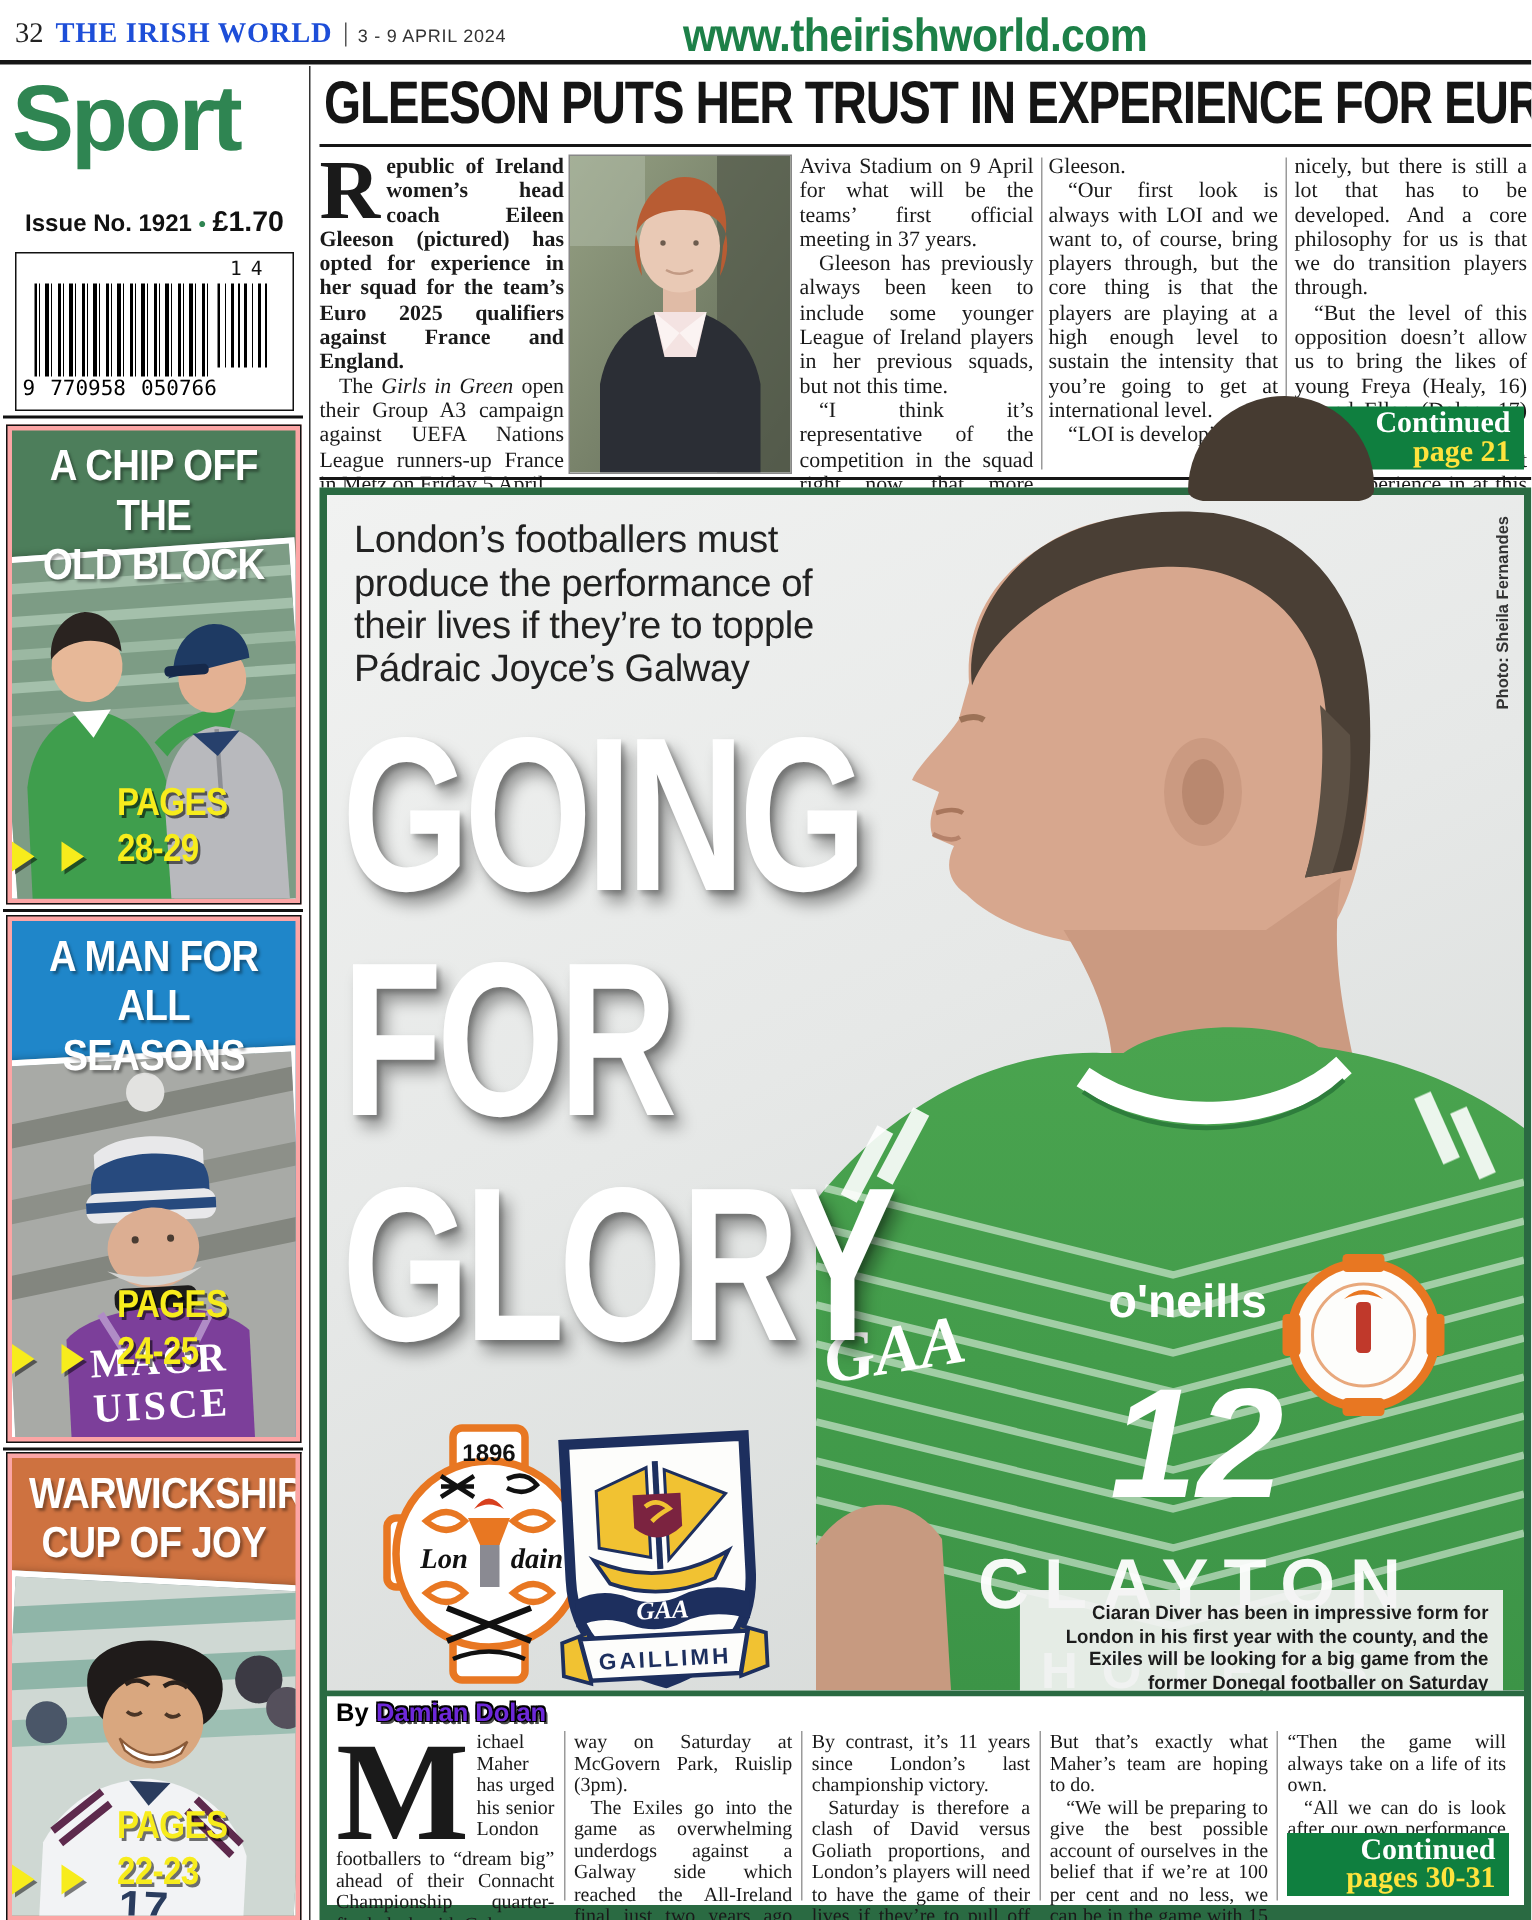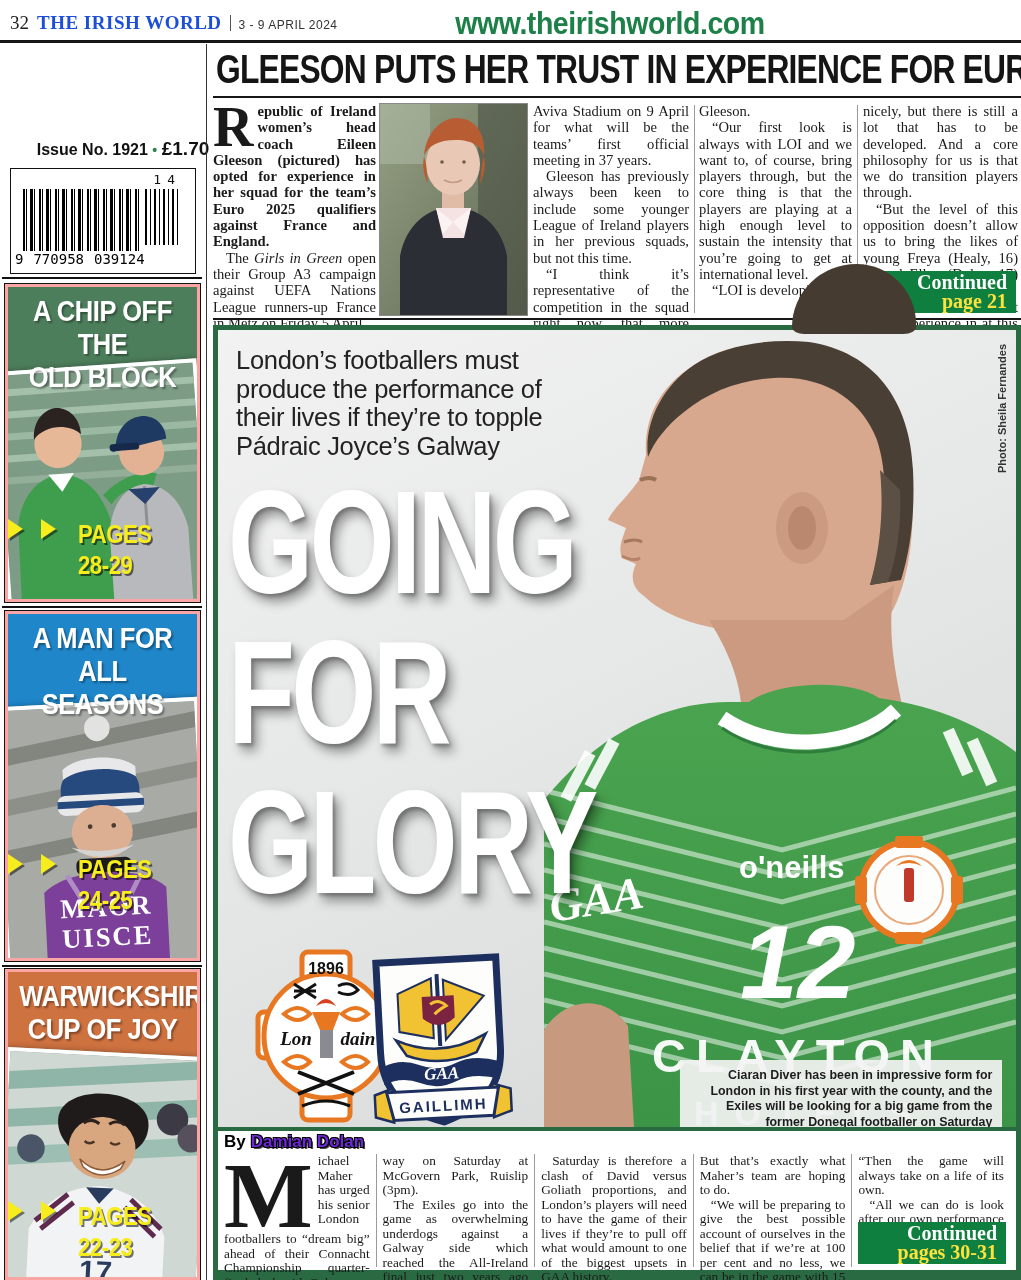--- a/index.html
+++ b/index.html
@@ -12,21 +12,21 @@
   .mast-pgnum{font-family:"Liberation Serif",serif;font-size:19px;color:#222;}
   .mast-paper{font-family:"Liberation Serif",serif;font-weight:bold;font-size:19px;letter-spacing:.5px;color:#1d4ed8;}
   .mast-sep{width:1px;height:16px;background:#555;align-self:center;}
   .mast-date{font-size:12px;color:#333;letter-spacing:.5px;}
   .mast-site{left:430px;top:6px;width:360px;text-align:center;font-weight:bold;font-size:31px;
              color:#1d8048;transform:scaleX(.92);transform-origin:center;letter-spacing:-.5px;}
   .mast-rule{left:0;top:40px;width:1021px;height:3px;background:#161616;}
 
   
   .sport-logo{left:8px;top:44px;font-size:62px;font-weight:bold;color:#2f8552;letter-spacing:-2px;}
-  .issue-line{left:0;top:138px;width:206px;text-align:center;font-weight:bold;font-size:16px;color:#111;padding-left:20px;}
+  .issue-line{left:0;top:138px;width:206px;text-align:center;font-weight:bold;font-size:16px;color:#111;}
   .issue-line .price{font-size:19px;}
   .issue-dot{color:#2f8552;font-size:14px;}
   .barcode-box{left:10px;top:168px;width:184px;height:104px;border:1.5px solid #111;background:#fff;}
   .bc-addon-num{position:absolute;right:14px;top:3px;font-family:"DejaVu Sans Mono",monospace;
                 font-size:13px;letter-spacing:6px;color:#111;}
   .bc-bars{position:absolute;left:12px;top:20px;width:118px;height:62px;
     background:repeating-linear-gradient(90deg,#000 0 2px,#fff 2px 3px,#000 3px 4px,#fff 4px 7px,
       #000 7px 10px,#fff 10px 11px,#000 11px 12px,#fff 12px 16px);}
   .bc-bars-addon{position:absolute;right:16px;top:20px;width:34px;height:56px;
     background:repeating-linear-gradient(90deg,#000 0 2px,#fff 2px 5px,#000 5px 6px,#fff 6px 9px);}
@@ -36,21 +36,21 @@
   .side-hrule{left:2px;width:200px;height:2px;background:#111;}
 
   .promo{left:4px;width:197px;border:1.5px solid #111;background:#fca5a5;padding:3px;box-sizing:border-box;}
   .promo-in{position:relative;width:100%;height:100%;overflow:hidden;}
   .promo-title{position:relative;z-index:3;text-align:center;color:#fff;font-weight:bold;
                font-size:29px;line-height:33px;transform:scaleX(.88);transform-origin:center top;
                padding-top:8px;text-shadow:2px 2px 2px rgba(0,0,0,.35);letter-spacing:-.5px;}
   .promo-photo{position:absolute;left:-8px;right:-8px;border:4px solid #fff;background:#9aa;
                box-shadow:0 0 6px rgba(0,0,0,.3);}
   .promo-photo svg{display:block;width:100%;height:100%;}
-  .pages-badge{position:absolute;z-index:5;left:0;right:0;display:flex;align-items:flex-start;
+  .pages-badge{position:absolute;z-index:5;left:0;right:0;display:flex;align-items:flex-end;
                justify-content:center;gap:22px;}
   .arrow-tri{width:0;height:0;border-top:10px solid transparent;border-bottom:10px solid transparent;
              border-left:15px solid #f7ec1c;filter:drop-shadow(2px 2px 0 rgba(0,0,0,.5));}
   .arrow-tri.second{margin-left:-4px;}
   .pages-text{font-weight:bold;font-size:26px;color:#f7ec1c;transform:scaleX(.85);
               transform-origin:left center;text-shadow:2px 2px 0 rgba(0,0,0,.55);letter-spacing:-.5px;}
 
   
   .headline{left:216px;top:47px;width:805px;font-weight:bold;font-size:40px;color:#151515;
             white-space:nowrap;transform:scaleX(.795);transform-origin:left top;letter-spacing:-1px;}
@@ -116,34 +116,35 @@
 
   <div class="abs mast-left">
     <span class="mast-pgnum">32</span>
     <span class="mast-paper">THE IRISH WORLD</span>
     <span class="mast-sep"></span>
     <span class="mast-date">3 - 9 APRIL 2024</span>
   </div>
   <div class="abs mast-site">www.theirishworld.com</div>
   <div class="abs mast-rule"></div>
 
+  <div class="abs sport-logo">Sport</div>
   <div class="abs issue-line">
     <span>Issue No. 1921</span>
     <span class="issue-dot">•</span>
     <span class="price">£1.70</span>
   </div>
 
   <div class="abs barcode-box">
     <span class="bc-addon-num">14</span>
     <div class="bc-bars"></div>
     <div class="bc-bars-addon"></div>
     <div class="bc-digits">
       <span>9</span>
       <span>770958</span>
-      <span>039124</span>
+      <span>050766</span>
     </div>
   </div>
   <div class="abs side-vrule"></div>
   <div class="abs side-hrule" style="top:277px"></div>
 
   <div class="abs promo" style="top:283px;height:320px">
     <div class="promo-in" style="background:#4d7e5b">
       <div class="promo-title">
         <span style="display:block">A CHIP OFF THE</span>
         <span style="display:block">OLD BLOCK</span>
@@ -436,20 +437,21 @@
       </div>
       <div class="bcols">
         <div class="bcol" style="padding-left:0">
           <p><span class="dropcap big">M</span><span>ichael Maher has urged his senior London footballers to “dream big” ahead of their Connacht Championship quarter-final clash with Gal-</span></p>
         </div>
         <div class="bcol">
           <p>way on Saturday at McGovern Park, Ruislip (3pm).</p>
           <p class="ind">The Exiles go into the game as overwhelming underdogs against a Galway side which reached the All-Ireland final just two years ago and will have designs on winning a first Sam Maguire since 2011.</p>
         </div>
         <div class="bcol">
+          <p>By contrast, it’s 11 years since London’s last championship victory.</p>
           <p class="ind">Saturday is therefore a clash of David versus Goliath proportions, and London’s players will need to have the game of their lives if they’re to pull off what would amount to one of the biggest upsets in GAA history.</p>
         </div>
         <div class="bcol">
           <p>But that’s exactly what Maher’s team are hoping to do.</p>
           <p class="ind"><span>“We will be preparing to give the best possible account of ourselves in the belief that if we’re at 100 per cent and no less, we can be in the game with 15 minutes to go,” Maher told </span></p>
         </div>
         <div class="bcol">
           <p>“Then the game will always take on a life of its own.</p>
           <p class="ind">“All we can do is look after our own performance and hope to be the best we can be....and dream big.”</p>
         </div>

